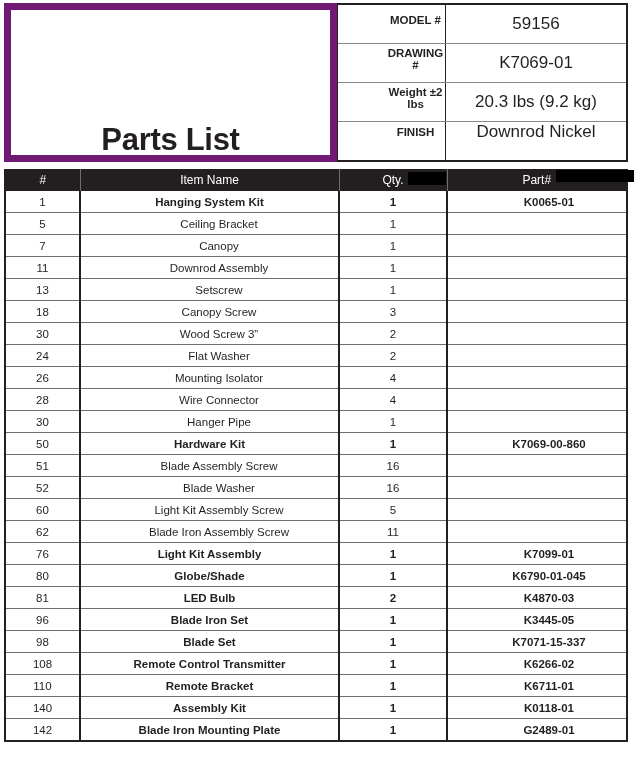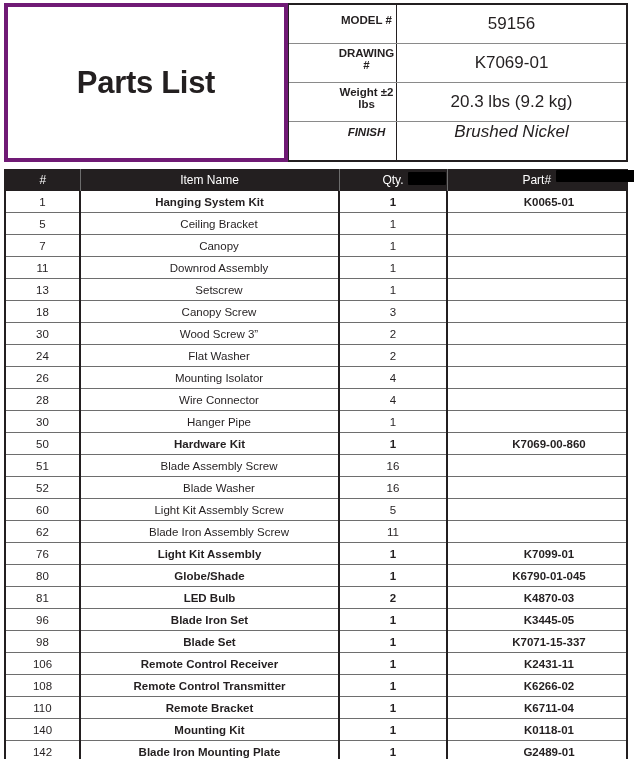--- a/index.html
+++ b/index.html
@@ -27,25 +27,25 @@
     position: absolute;
     left: 4px;
     top: 3px;
     width: 624px;
     height: 159px;
     display: flex;
     align-items: stretch;
   }
 
   .title-box {
-    width: 284px;
-    box-sizing: border-box;
-    border: 4px solid #701a75;
-    display: flex;
-    align-items: center;
+    width: 333px;
+    box-sizing: border-box;
+    border: 7px solid #701a75;
+    display: flex;
+    align-items: flex-end;
     justify-content: center;
     background: #ffffff;
   }
   .title-text {
     font-size: 31px;
     font-weight: bold;
     letter-spacing: -0.3px;
     color: #231f20;
     line-height: 1;
   }
@@ -61,21 +61,20 @@
   }
   .info-row {
     flex: 1 1 0;
     display: flex;
     align-items: stretch;
     border-bottom: 1px solid #8a8a8a;
     min-height: 0;
   }
   .info-row:last-child {
     border-bottom: none;
-    font-style: italic;
   }
   .info-label {
     width: 108px;
     box-sizing: border-box;
     border-right: 1px solid #231f20;
     display: flex;
     align-items: center;
     justify-content: center;
     font-size: 11.5px;
     font-weight: bold;
@@ -209,21 +208,21 @@
         <div class="info-value">K7069-01</div>
       </div>
 
       <div class="info-row r-weight">
         <div class="info-label">Weight ±2 lbs</div>
         <div class="info-value">20.3 lbs (9.2 kg)</div>
       </div>
 
       <div class="info-row r-finish">
         <div class="info-label">FINISH</div>
-        <div class="info-value">Brushed Nickel</div>
+        <div class="info-value">Downrod Nickel</div>
       </div>
 
     </div>
   </div>
 
   <div class="parts-table-wrap">
     <table class="parts">
       <colgroup>
         <col class="c-num">
           <col class="c-name">
@@ -367,40 +366,34 @@
             <td class="qty">1</td>
             <td class="part c-part-cell">K3445-05</td>
           </tr>
           <tr class="shaded">
             <td class="num">98</td>
             <td class="name">Blade Set</td>
             <td class="qty">1</td>
             <td class="part c-part-cell">K7071-15-337</td>
           </tr>
           <tr class="shaded">
-            <td class="num">106</td>
-            <td class="name">Remote Control Receiver</td>
-            <td class="qty">1</td>
-            <td class="part c-part-cell">K2431-11</td>
-          </tr>
-          <tr class="shaded">
             <td class="num">108</td>
             <td class="name">Remote Control Transmitter</td>
             <td class="qty">1</td>
             <td class="part c-part-cell">K6266-02</td>
           </tr>
           <tr class="shaded">
             <td class="num">110</td>
             <td class="name">Remote Bracket</td>
             <td class="qty">1</td>
-            <td class="part c-part-cell">K6711-04</td>
+            <td class="part c-part-cell">K6711-01</td>
           </tr>
           <tr class="shaded">
             <td class="num">140</td>
-            <td class="name">Mounting Kit</td>
+            <td class="name">Assembly Kit</td>
             <td class="qty">1</td>
             <td class="part c-part-cell">K0118-01</td>
           </tr>
           <tr class="shaded">
             <td class="num">142</td>
             <td class="name">Blade Iron Mounting Plate</td>
             <td class="qty">1</td>
             <td class="part c-part-cell">G2489-01</td>
           </tr>
         </tbody>

